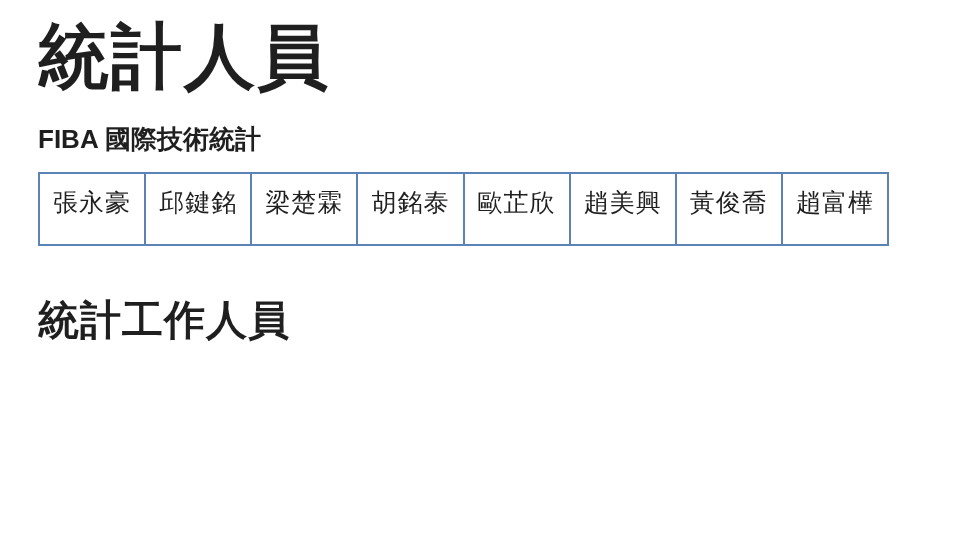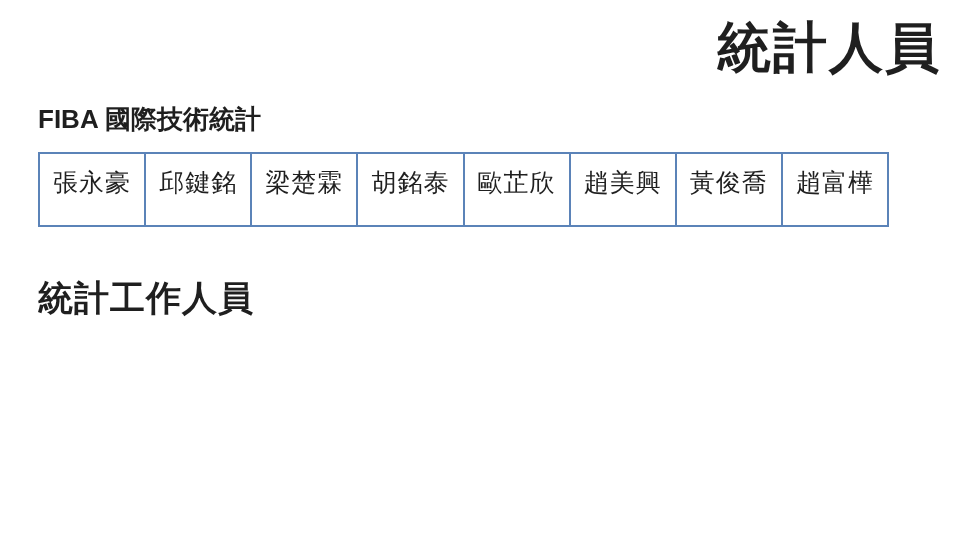--- a/index.html
+++ b/index.html
@@ -18,37 +18,37 @@
   }
   .page {
     width: 976px;
     height: 538px;
     overflow: hidden;
     padding: 0 35px 0 38px;
     background: var(--c-bg);
   }
   h1.page-title {
     margin: 16px 0 0 0;
-    font-size: 54px;
+    font-size: 71px;
     line-height: 1.15;
     font-weight: 700;
-    text-align: right;
+    text-align: left;
     letter-spacing: 2px;
   }
   h2.section-heading {
     font-weight: 700;
     line-height: 1.2;
   }
   h2.heading-fiba {
     margin: 26px 0 0 0;
     font-size: 26px;
   }
   h2.heading-staff {
     margin: 50px 0 0 0;
-    font-size: 35px;
+    font-size: 41px;
     letter-spacing: 1px;
   }
   table.roster {
     border-collapse: collapse;
     table-layout: fixed;
     width: 851px;
   }
   table.t-blue { margin-top: 17px; }
   table.t-black { margin-top: 47px; }
   td.cell {

